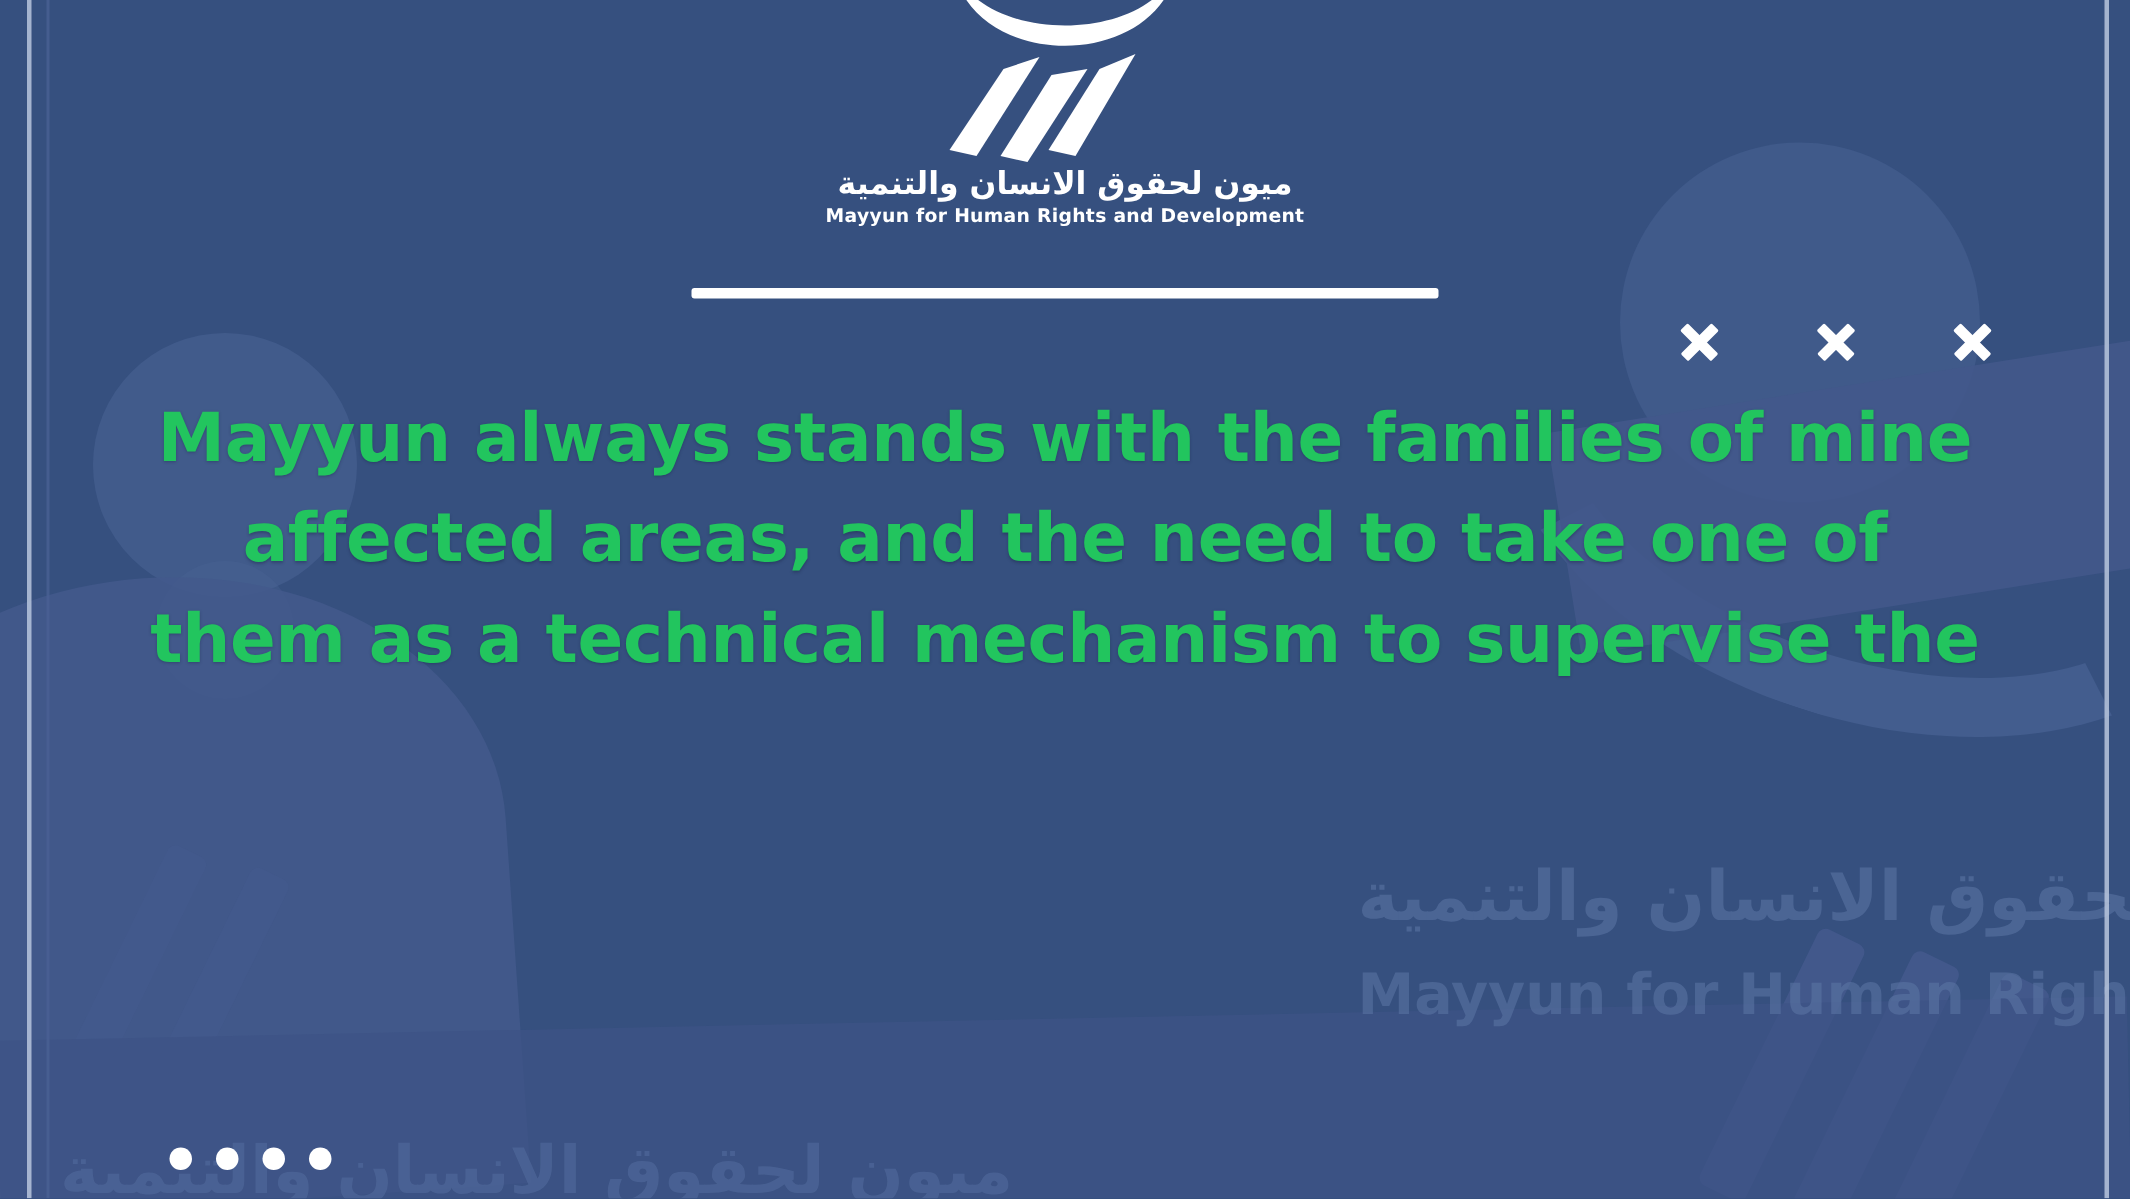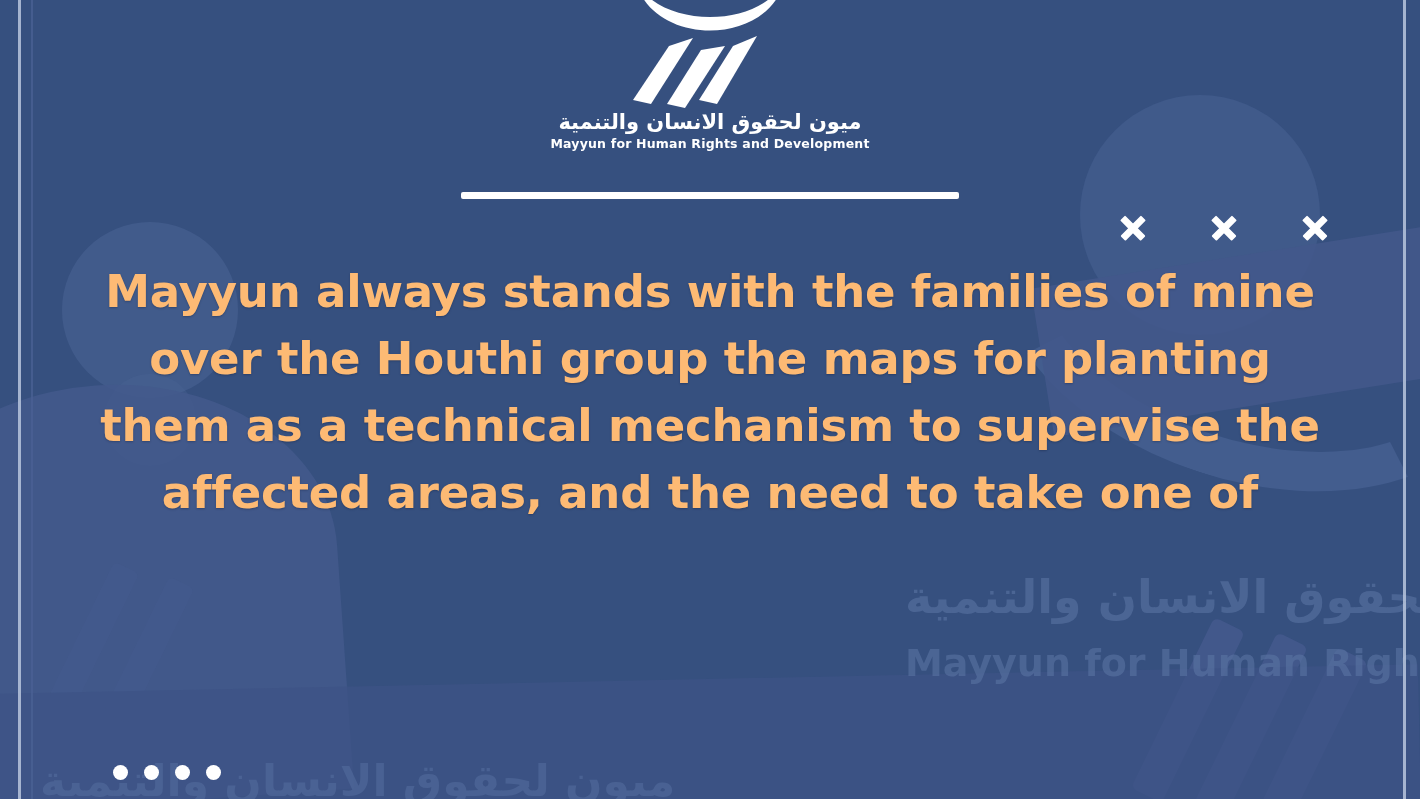--- a/index.html
+++ b/index.html
@@ -194,21 +194,21 @@
     border-radius:1px;
   }
   .x-mark::before { transform:translate(-50%,-50%) rotate(45deg); }
   .x-mark::after  { transform:translate(-50%,-50%) rotate(-45deg); }
 
   .headline {
     position:absolute;
     left:0; right:0; top:258px;
     padding:0 54px;
     text-align:center;
-    color:#fdba74;
+    color:#22c55e;
     font-family:"DejaVu Sans", sans-serif;
     font-size:45px;
     font-weight:bold;
     line-height:67px;
     letter-spacing:-0.2px;
     text-shadow:0 1px 2px rgba(20,32,60,.35);
   }
   .headline .ln { display:block; white-space:nowrap; }
 
   .dots {
@@ -273,23 +273,22 @@
     <div class="divider"></div>
 
     <div class="x-row">
       <span class="x-mark"></span>
       <span class="x-mark"></span>
       <span class="x-mark"></span>
     </div>
 
     <div class="headline">
       <span class="ln">Mayyun always stands with the families of mine</span>
-      <span class="ln">over the Houthi group the maps for planting</span>
+      <span class="ln">affected areas, and the need to take one of</span>
       <span class="ln">them as a technical mechanism to supervise the</span>
-      <span class="ln">affected areas, and the need to take one of</span>
     </div>
 
     <div class="dots">
       <span class="dot"></span>
       <span class="dot"></span>
       <span class="dot"></span>
       <span class="dot"></span>
     </div>
 
   </div>

